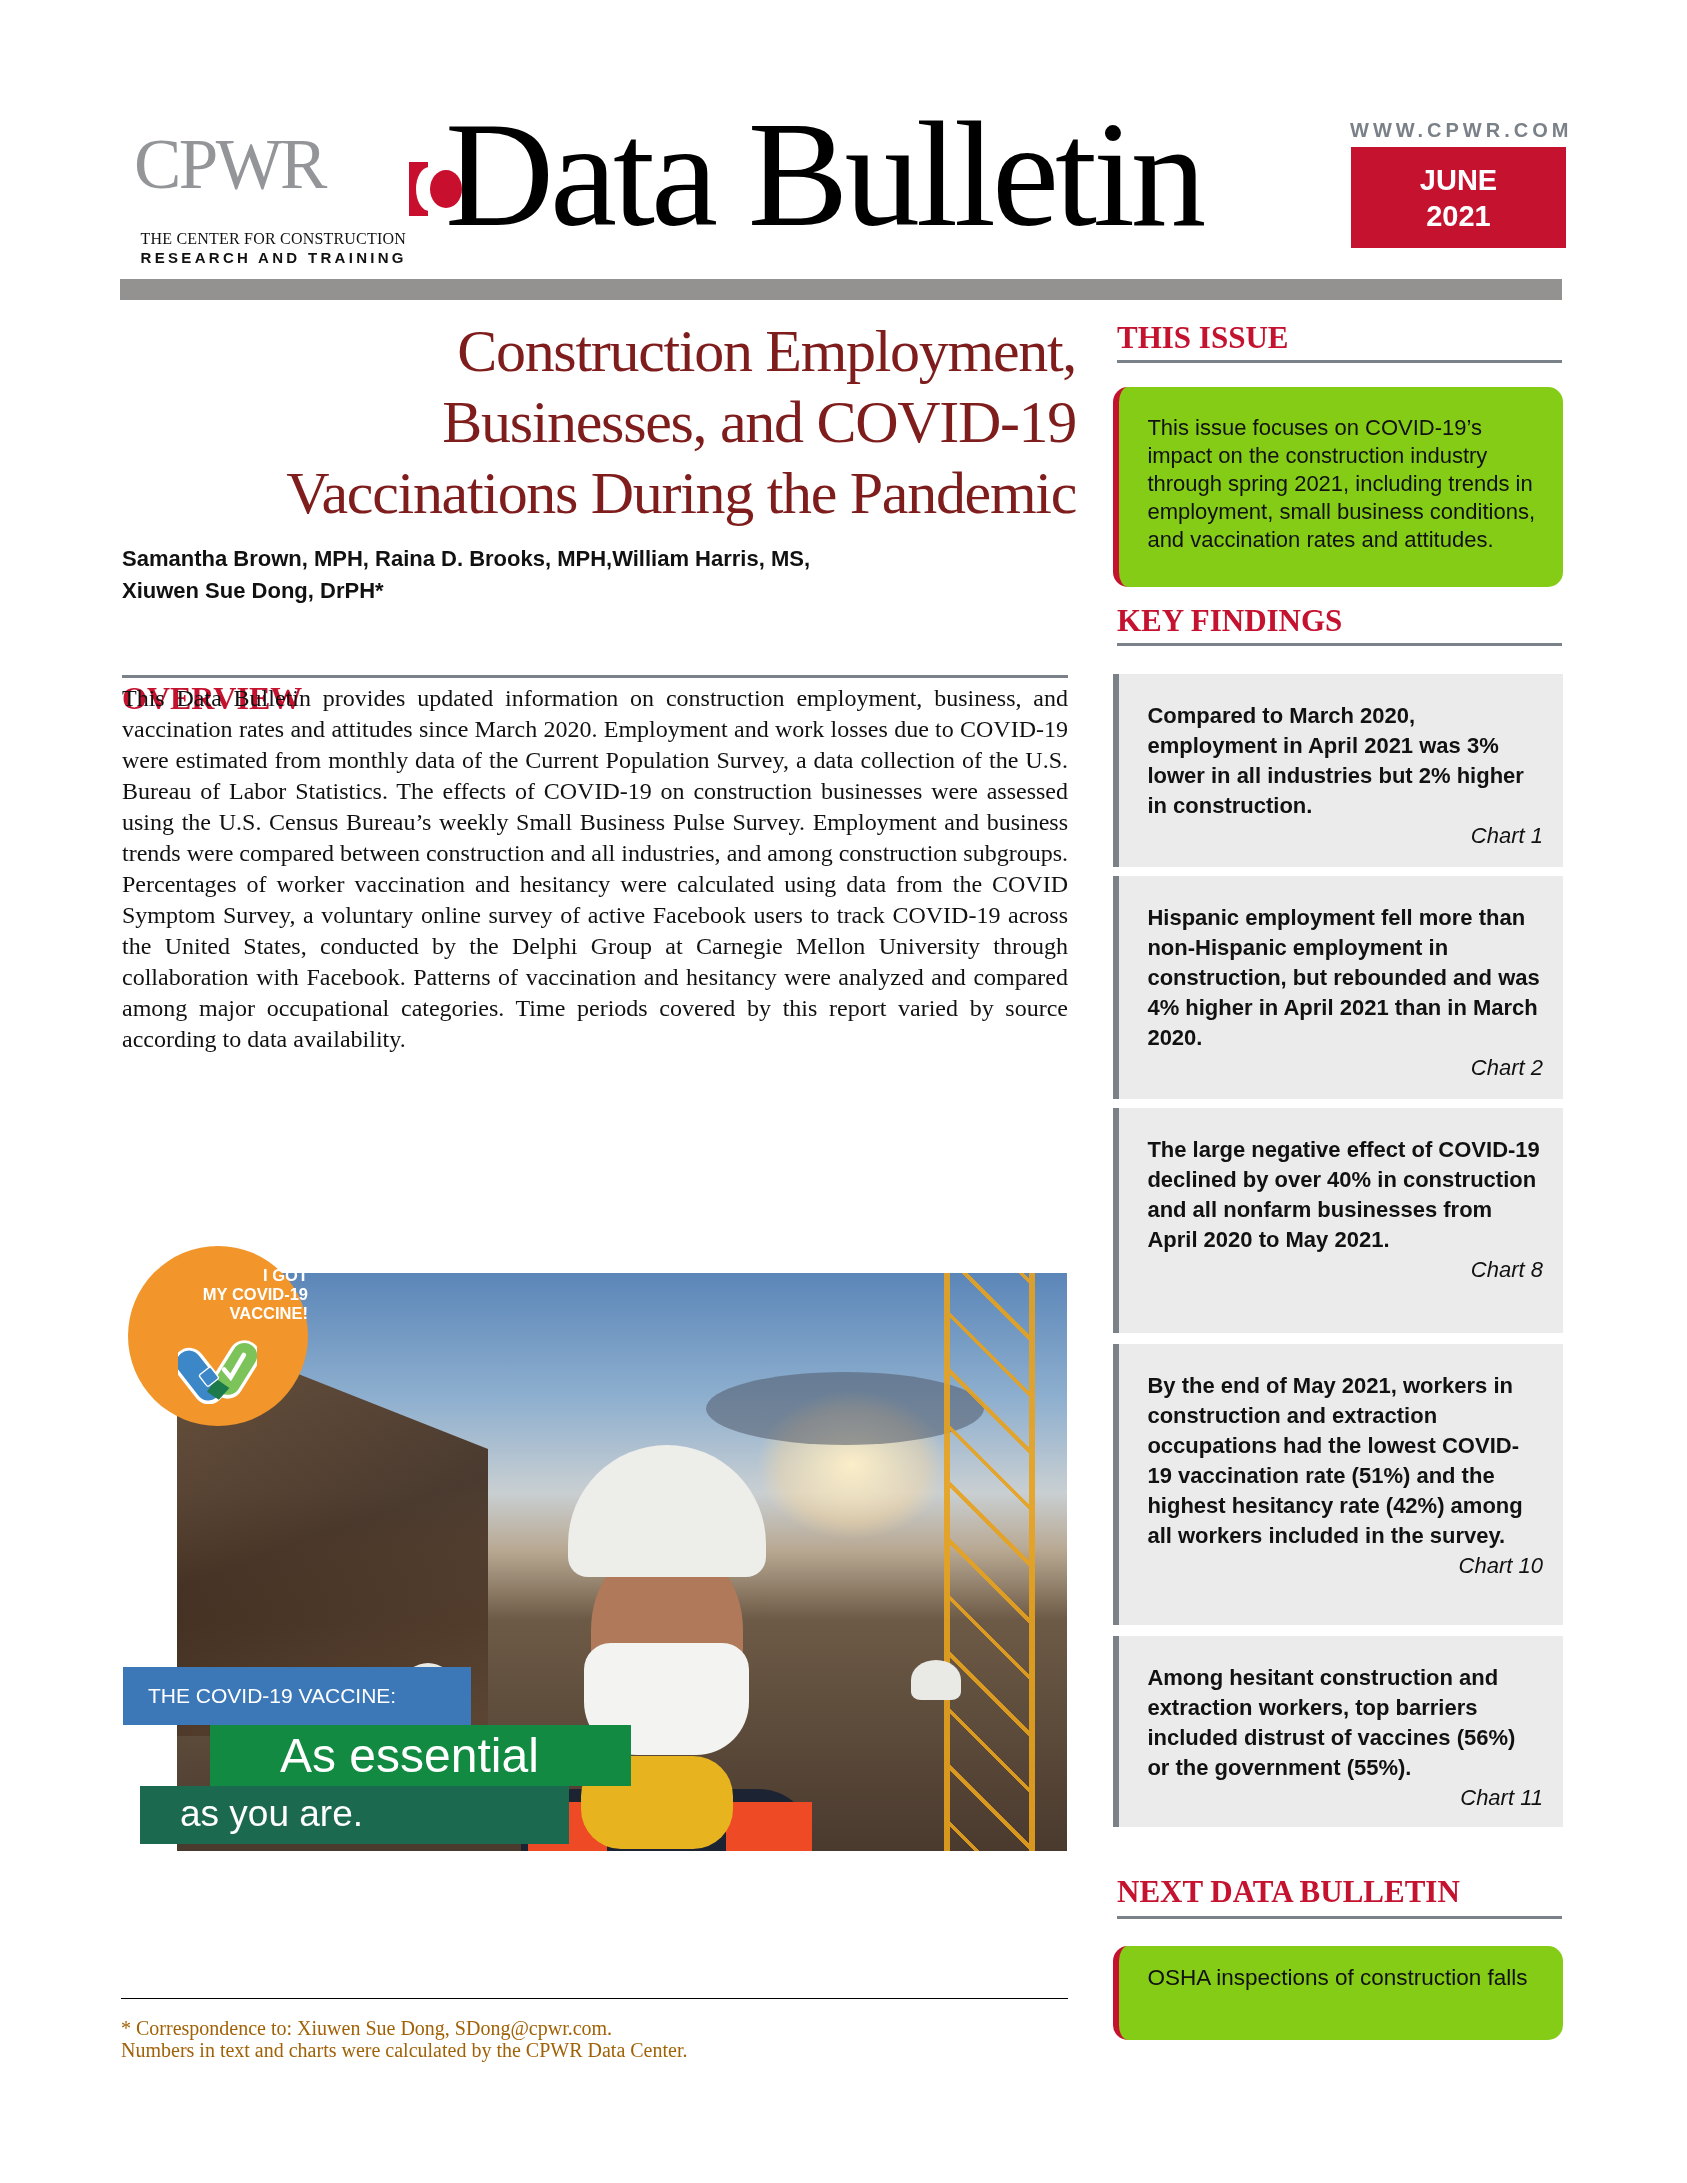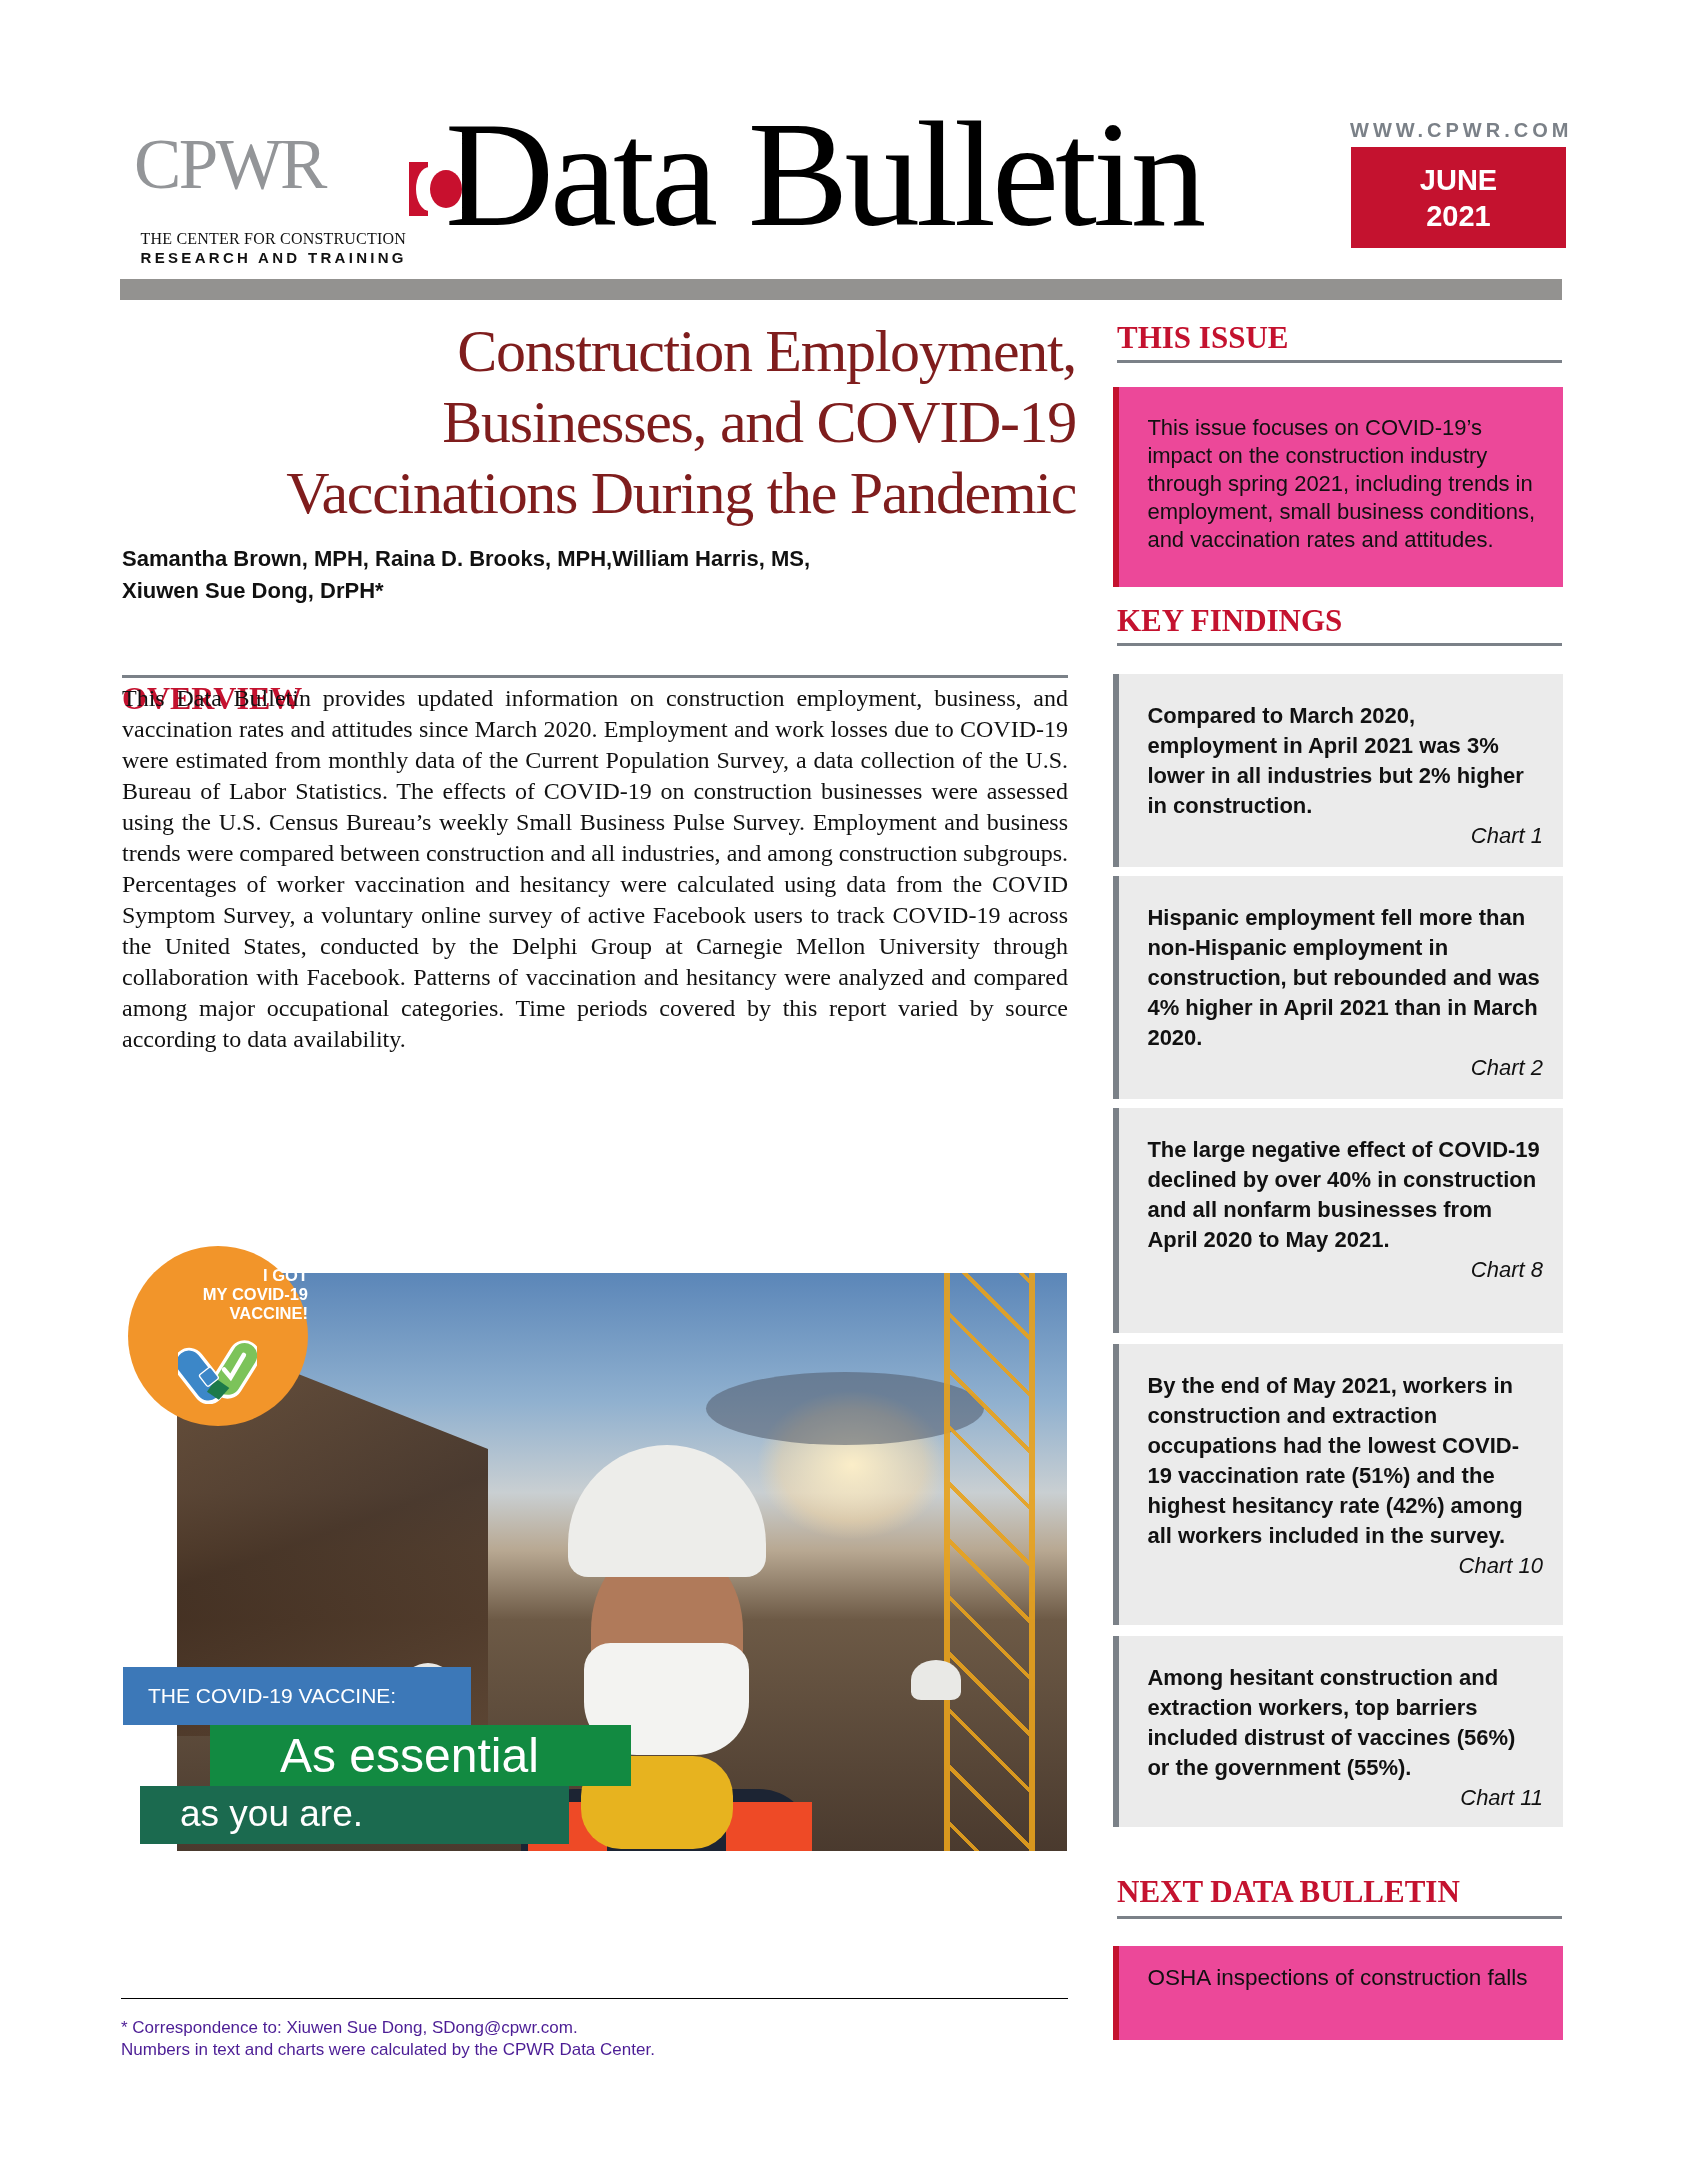--- a/index.html
+++ b/index.html
@@ -51,27 +51,27 @@
 
   .badge { position: absolute; left: 128px; top: 1246px; width: 180px; height: 180px; border-radius: 50%; background: #f2952a; color: #fff; text-align: right; font-weight: bold; z-index: 3; }
   .badge-text { position: absolute; left: 0; top: 20px; width: 100%; font-size: 16.5px; line-height: 19px; }
   .badge-icon { position: absolute; left: 50px; top: 85px; width: 79px; height: 73px; }
 
   .banner-blue { position: absolute; left: 123px; top: 1667px; width: 348px; height: 58px; background: #3c78b8; color: #fff; font-size: 21px; line-height: 58px; padding-left: 25px; box-sizing: border-box; z-index: 3; }
   .banner-green { position: absolute; left: 210px; top: 1725px; width: 421px; height: 61px; background: #128a41; color: #fff; font-size: 48px; line-height: 61px; padding-left: 70px; box-sizing: border-box; z-index: 3; }
   .banner-dark { position: absolute; left: 140px; top: 1786px; width: 429px; height: 58px; background: #1b6a4f; color: #fff; font-size: 37px; line-height: 56px; padding-left: 40px; box-sizing: border-box; z-index: 3; }
 
   .foot-rule { position: absolute; left: 121px; top: 1998px; width: 947px; height: 1.3px; background: #000; }
-  .footnote { position: absolute; left: 121px; top: 2017px; width: 947px; font-family: Liberation Sans, sans-serif; font-size: 17px; line-height: 22px; color: #4c1d95; }
+  .footnote { position: absolute; left: 121px; top: 2017px; width: 947px; font-family: Liberation Serif, serif; font-size: 20px; line-height: 22px; color: #a16207; }
 
   
   .side-h { position: absolute; left: 1117px; font-size: 31px; letter-spacing: 0px; }
   .side-rule { position: absolute; left: 1117px; width: 445px; height: 2.6px; background: #7b8188; }
   .side-box { position: absolute; left: 1113px; width: 450px; box-sizing: border-box; padding: 26.5px 20px 0 28.4px; }
-  .side-box.pink { background: #ec4899; border-left: 6.6px solid #c4122f; }
+  .side-box.pink { background: #84cc16; border-left: 6.6px solid #c4122f; border-radius: 15px; }
   .side-box.grey { background: #ebebeb; border-left: 6.6px solid #7b8188; }
   .pink-text { font-size: 22px; line-height: 28px; color: #111; }
   .find-text { font-weight: bold; font-size: 22px; line-height: 30px; color: #111; }
   .find-ref { font-style: italic; font-size: 22px; line-height: 29px; text-align: right; color: #111; padding-right: 0; }
 </style>
 </head>
 <body>
 
 <div class="logo">
   <div class="logo-word">CPWR</div>

